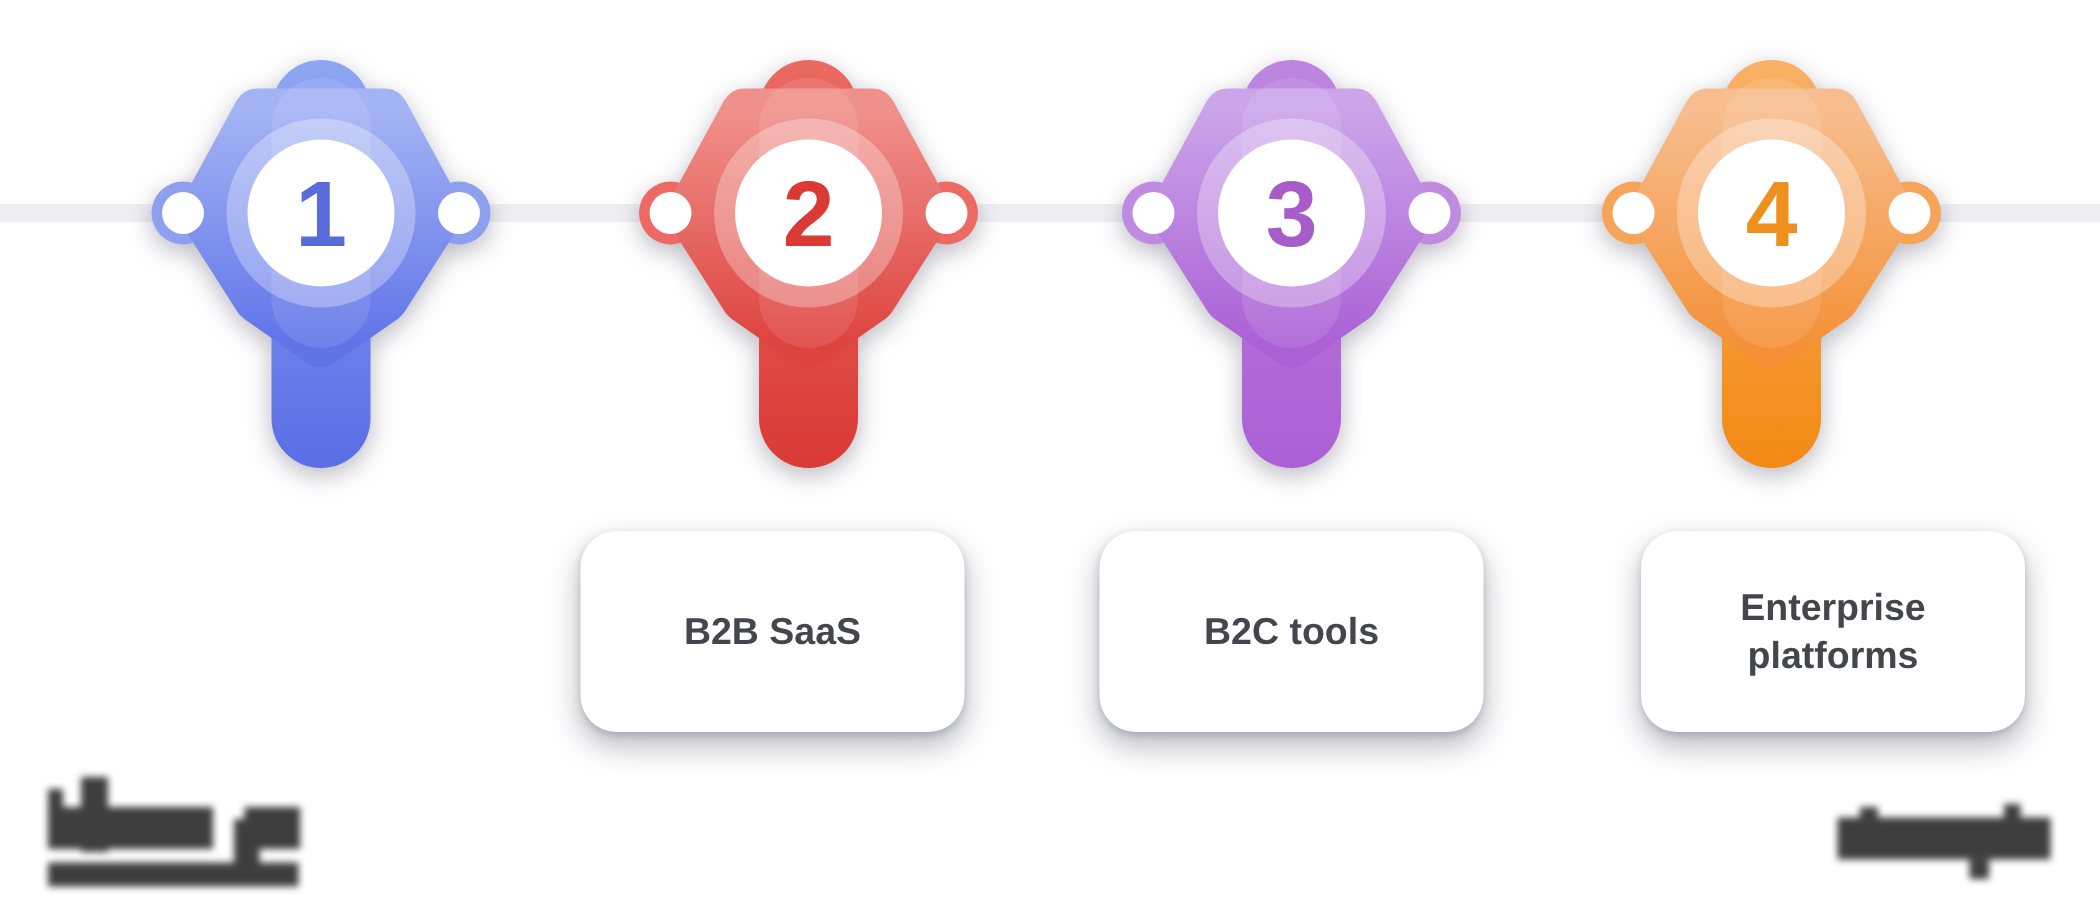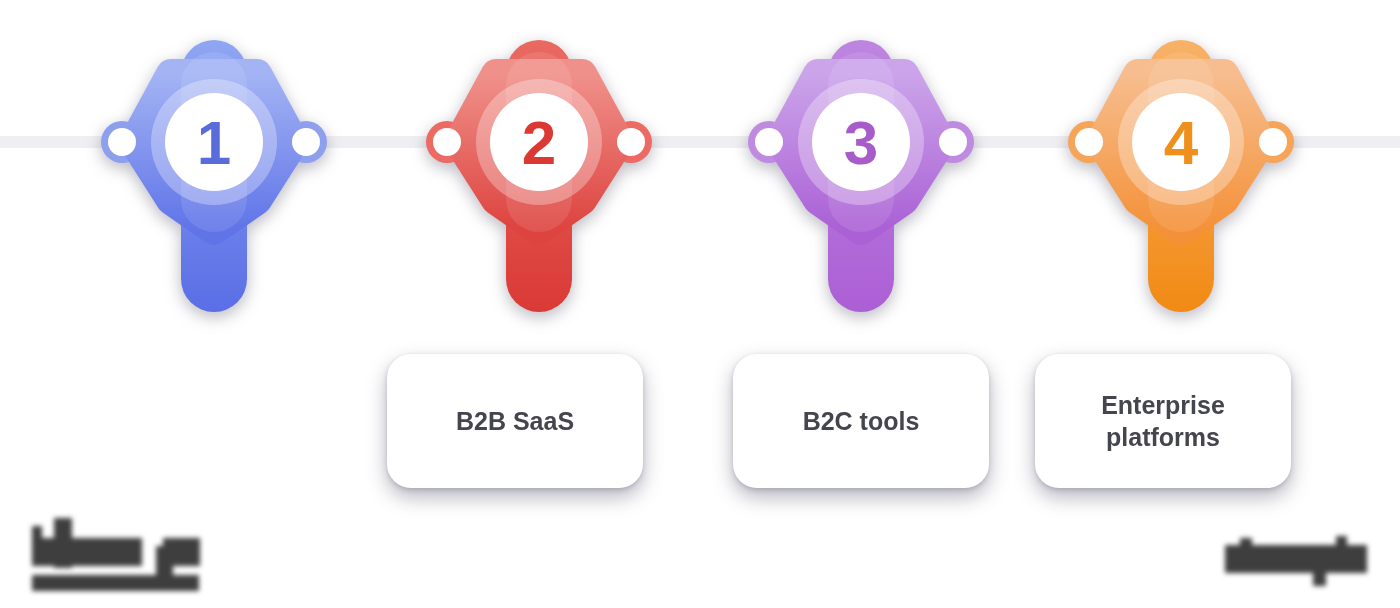--- a/index.html
+++ b/index.html
@@ -153,21 +153,21 @@
       <circle cx="212" cy="120" r="14" fill="#ffffff"></circle>
     </svg>
   </div>
 
   <div class="card" style="left:387px">
     <div class="card-label">B2B SaaS</div>
   </div>
   <div class="card" style="left:733px">
     <div class="card-label">B2C tools</div>
   </div>
-  <div class="card" style="left:1035px">
+  <div class="card" style="left:1094px">
     <div class="card-label">Enterprise platforms</div>
   </div>
 
   <div class="wm wm-left">
     <div class="wl-1"></div>
     <div class="wl-2"></div>
     <div class="wl-3"></div>
     <div class="wl-4"></div>
     <div class="wl-5"></div>
     <div class="wl-underline"></div>

